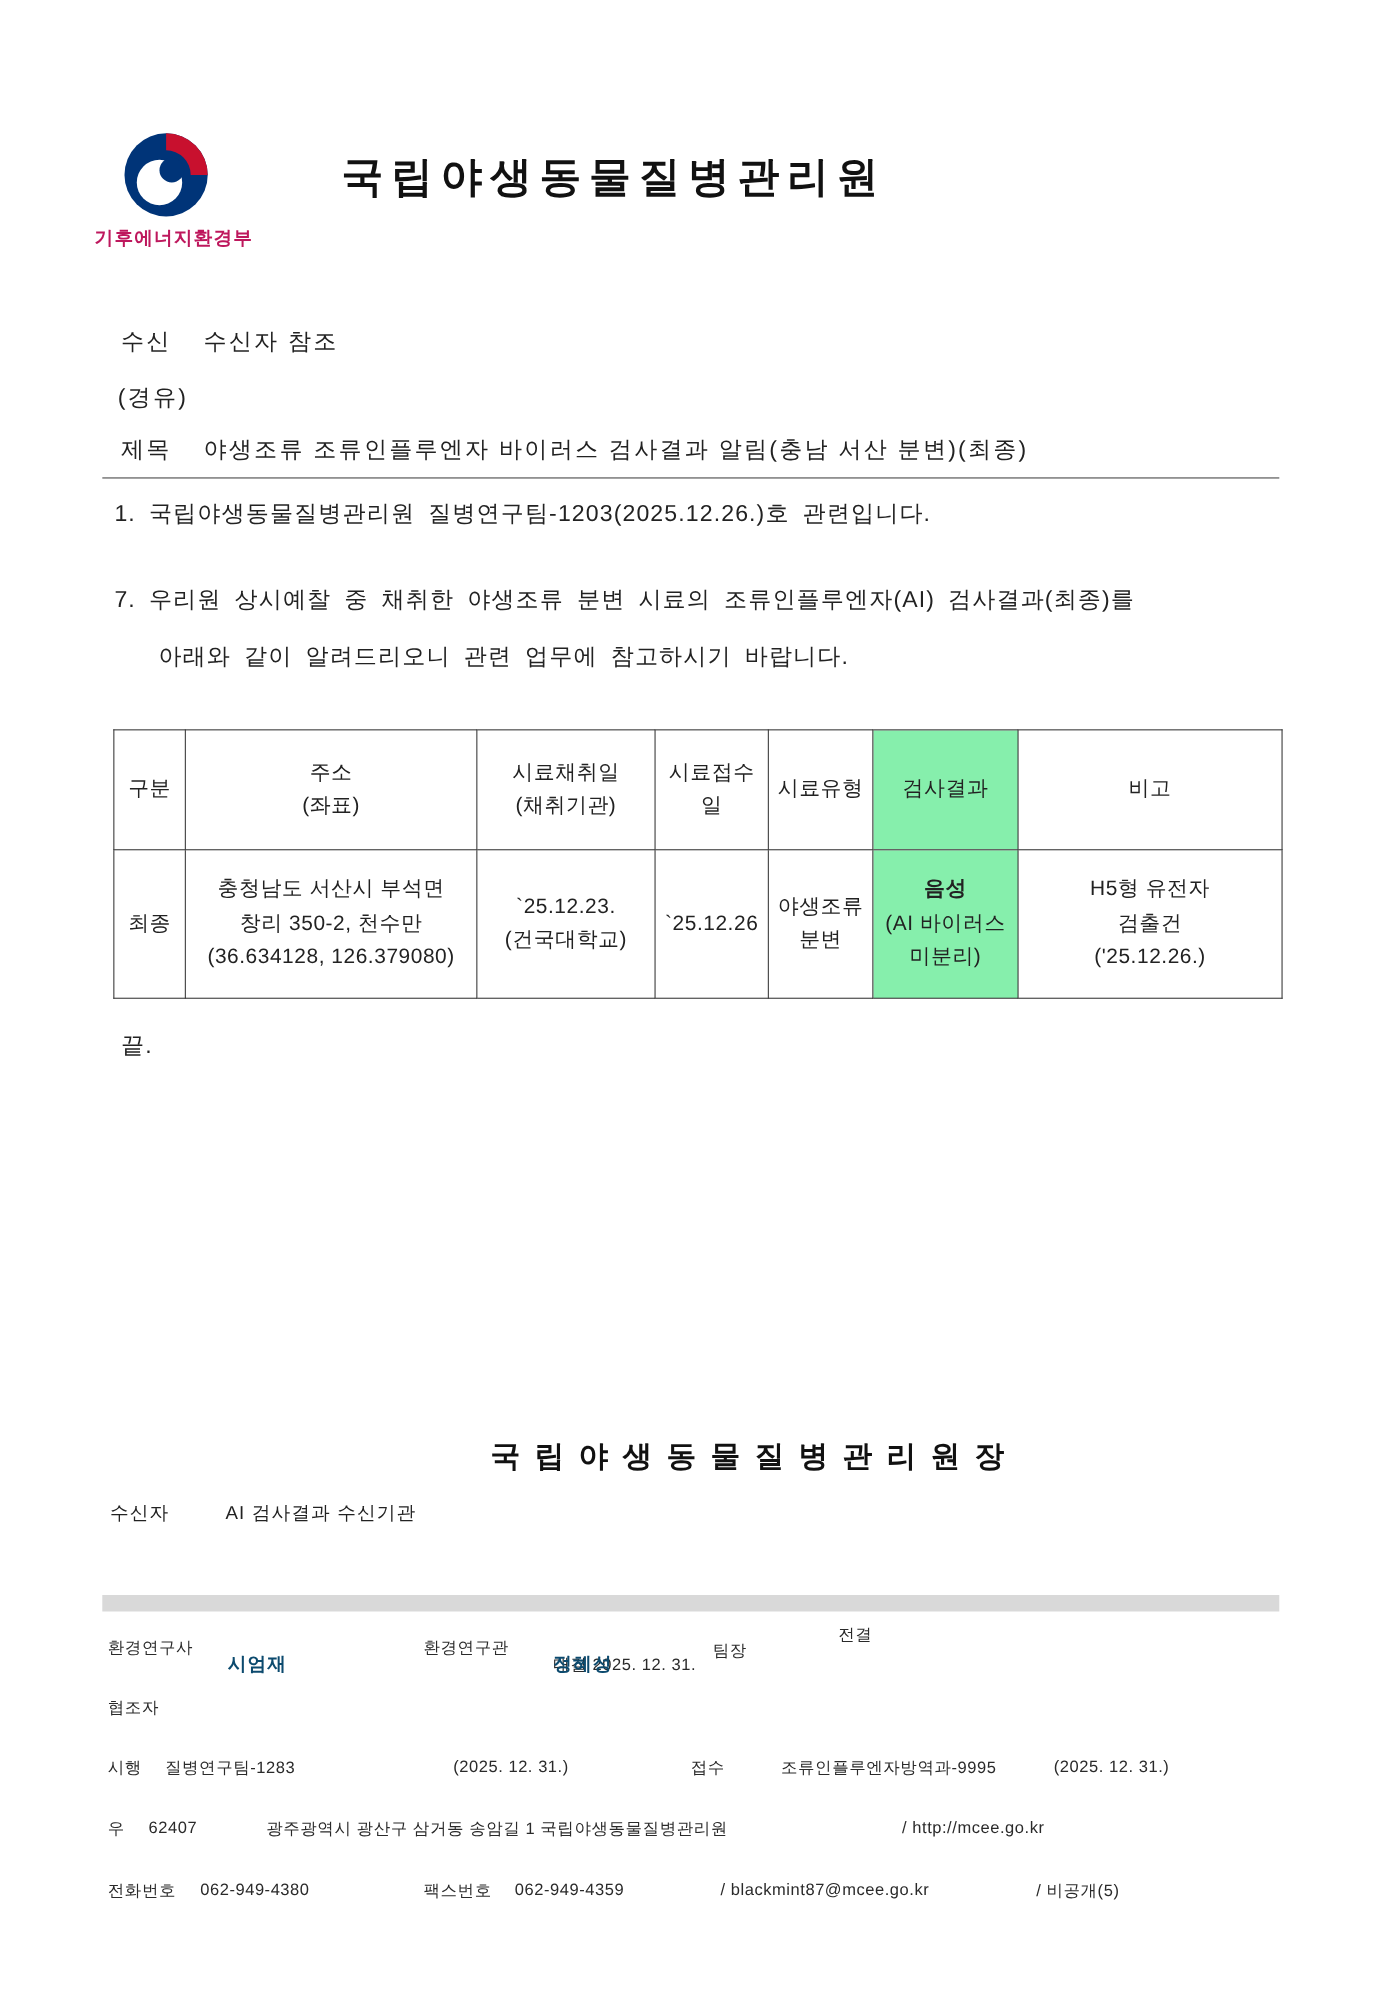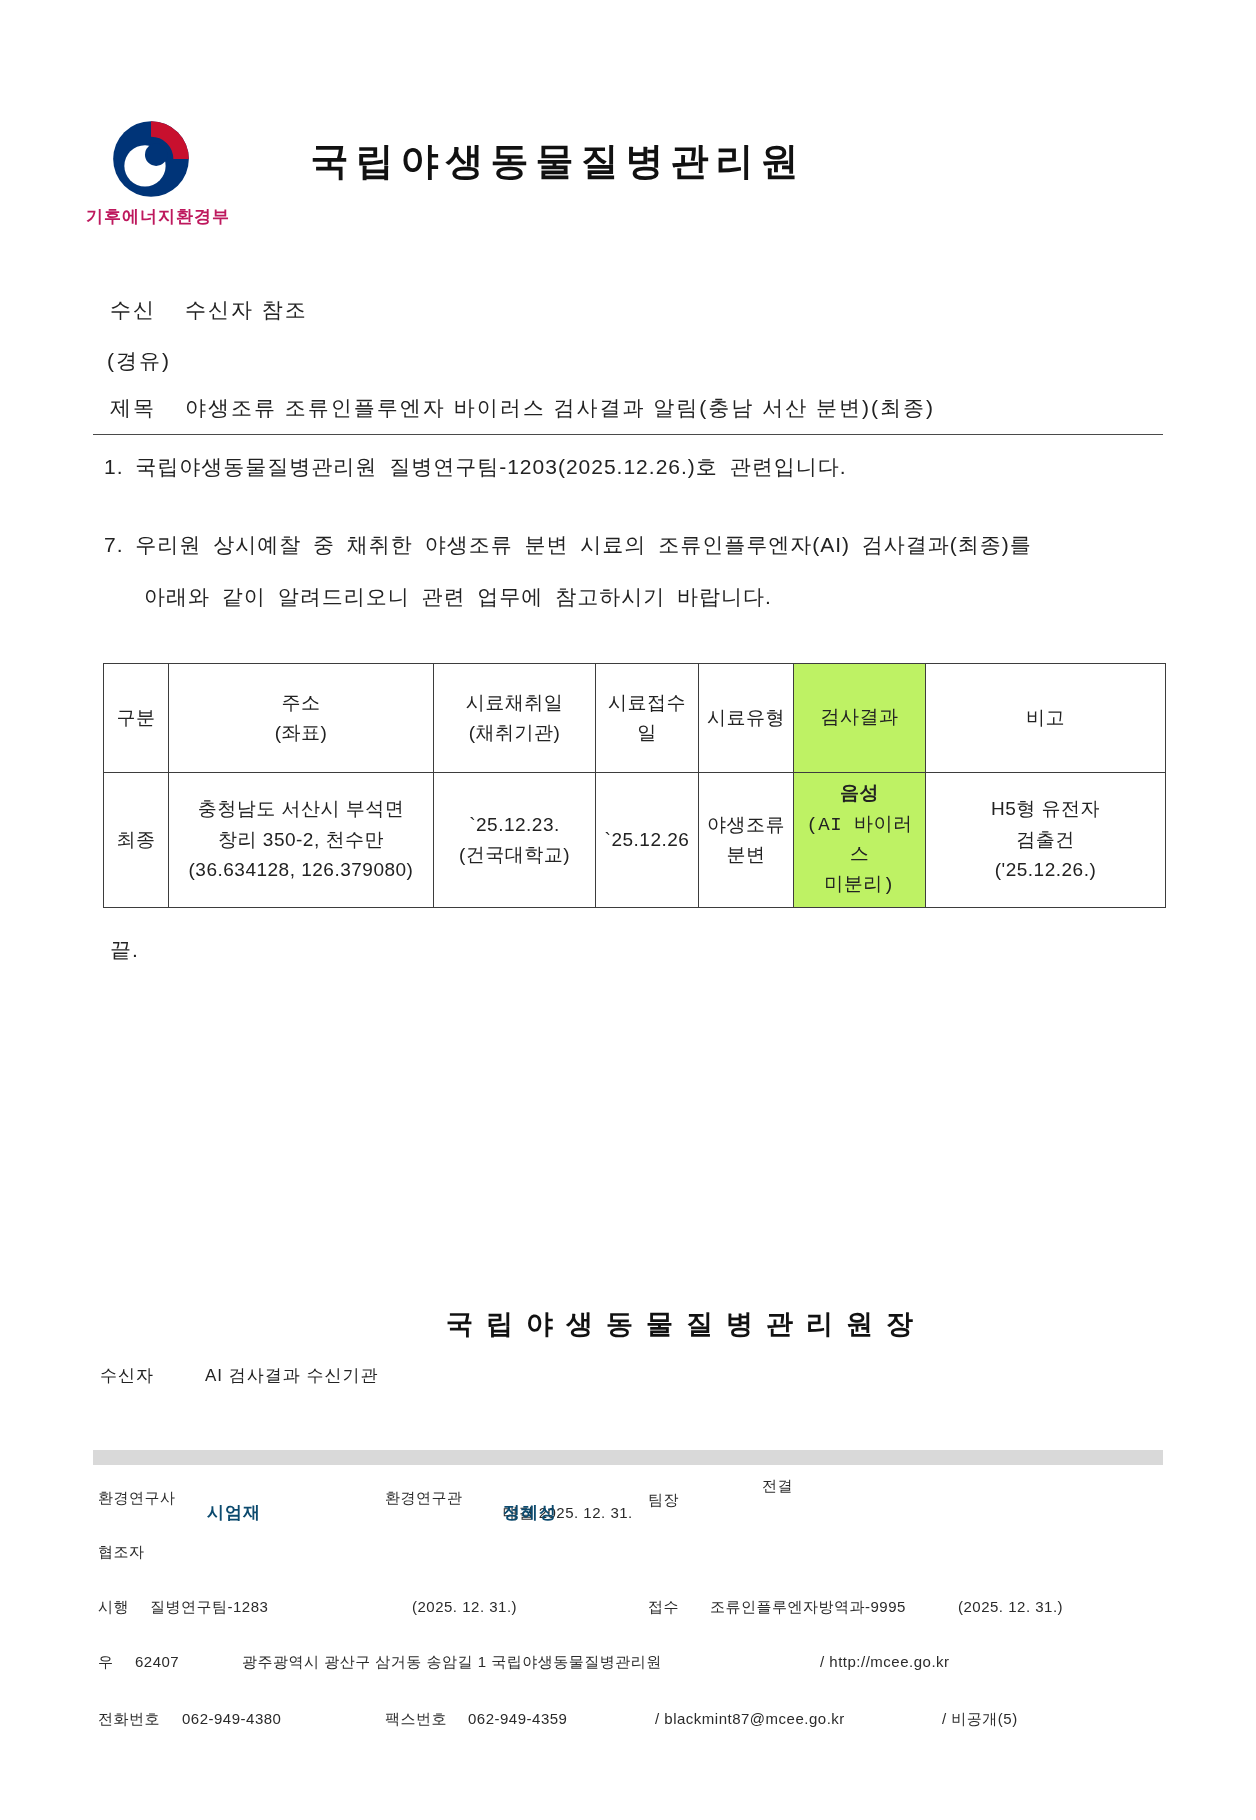--- a/index.html
+++ b/index.html
@@ -24,21 +24,21 @@
     position:absolute; left:103px; top:663px;
     border-collapse:collapse; table-layout:fixed;
   }
   table.doc-table td {
     border:1.6px solid #3d3d3d; text-align:center; vertical-align:middle;
     font-size:19px; line-height:1.6; letter-spacing:0.5px; color:#222;
     padding:2px 4px; overflow:hidden;
   }
   tr.hrow td { height:104px; }
   tr.drow td { height:130px; }
-  td.green { background:#bef264;font-family:Liberation Mono, monospace; }
+  td.green { background:#86efac; }
   .bold { font-weight:bold; }
 
   .director-name {
     left:446px; top:1306px; font-size:27px; font-weight:bold;
     letter-spacing:13px; color:#111;
   }
   .stamp {
     position:absolute; left:737px; top:1243px; width:170px; height:192px;
     box-sizing:border-box; border:9px solid #c3493f; border-radius:8px;
     display:flex; flex-direction:column; align-items:center; justify-content:center;
@@ -162,21 +162,21 @@
   <div class="abs ftr" style="left:385px; top:1489px;">환경연구관</div>
   <div class="abs ftr" style="left:503px; top:1504px;">대결 2025. 12. 31.</div>
   <div class="abs sig-name" style="left:503px; top:1501px;">정혜성</div>
   <div class="abs ftr" style="left:648px; top:1491px;">팀장</div>
   <div class="abs ftr" style="left:762px; top:1477px;">전결</div>
   <div class="abs ftr" style="left:98px;  top:1543px;">협조자</div>
 
   <div class="abs ftr" style="left:98px;  top:1598px;">시행</div>
   <div class="abs ftr" style="left:150px; top:1598px;">질병연구팀-1283</div>
   <div class="abs ftr" style="left:412px; top:1598px;">(2025. 12. 31.)</div>
-  <div class="abs ftr" style="left:648px; top:1598px;">접수</div>
+  <div class="abs ftr" style="left:628px; top:1598px;">접수</div>
   <div class="abs ftr" style="left:710px; top:1598px;">조류인플루엔자방역과-9995</div>
   <div class="abs ftr" style="left:958px; top:1598px;">(2025. 12. 31.)</div>
 
   <div class="abs ftr" style="left:98px;  top:1653px;">우</div>
   <div class="abs ftr" style="left:135px; top:1653px;">62407</div>
   <div class="abs ftr" style="left:242px; top:1653px;">광주광역시 광산구 삼거동 송암길 1 국립야생동물질병관리원</div>
   <div class="abs ftr" style="left:820px; top:1653px;">/ http://mcee.go.kr</div>
 
   <div class="abs ftr" style="left:98px;  top:1710px;">전화번호</div>
   <div class="abs ftr" style="left:182px; top:1710px;">062-949-4380</div>

